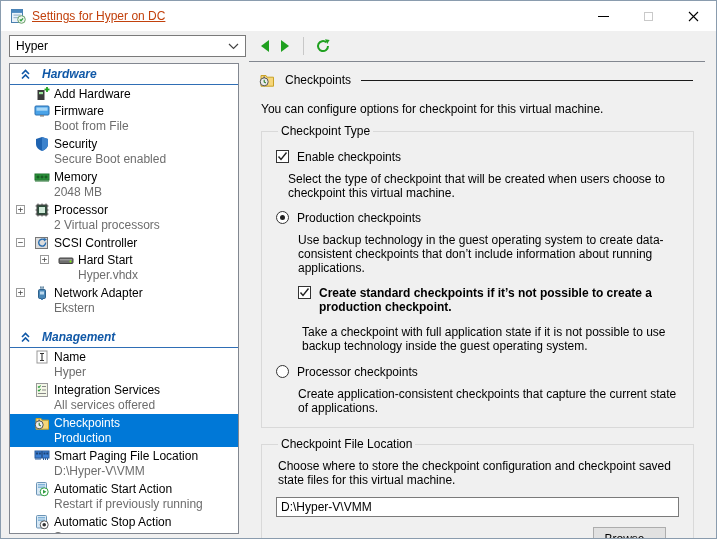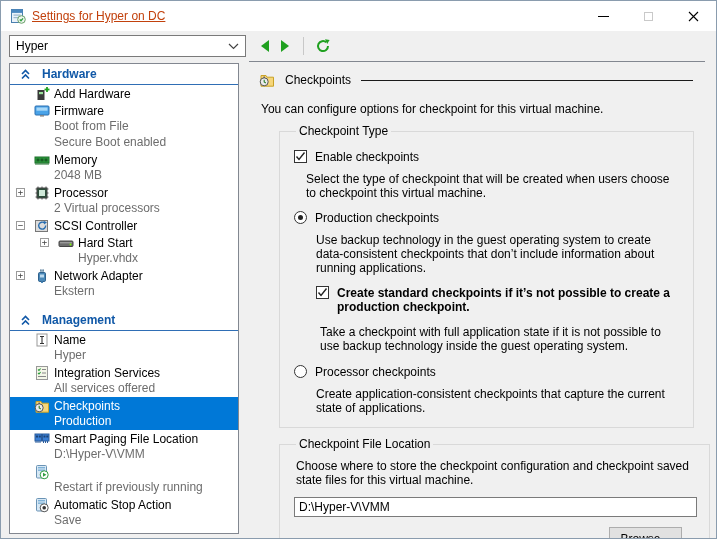--- a/index.html
+++ b/index.html
@@ -40,21 +40,21 @@
   
   .sidebar {
     position:absolute; left:8px; top:62px; width:230px; height:471px;
     background:#fff; border:1px solid #828790; overflow:hidden;
   }
   .section-header {
     display:flex; align-items:center; height:21px; padding-left:9px;
     border-bottom:1px solid #2f6eb5; cursor:default;
   }
   .section-header .chev { width:13px; height:13px; margin-right:10px; }
-  .hdr-lbl { font-weight:bold; color:#1058a7; }
+  .hdr-lbl { font-weight:bold; color:#1058a7;font-style:italic; }
   .mgmt { margin-top:10px; }
 
   .row { display:flex; align-items:center; height:17px; }
   .expander {
     width:9px; height:9px; margin-left:6px; flex:0 0 9px;
     border:1px solid #9a9a9a; background:#fff;
     font-size:9px; line-height:7px; text-align:center; color:#444;
     font-family:"DejaVu Sans Mono", monospace;
   }
   .expander.none { border:none; background:transparent; }
@@ -71,21 +71,21 @@
     position:absolute; left:248px; top:60px; width:456px; bottom:0;
     border-top:1px solid #828790; padding:8px 10px 0 10px; background:#f0f0f0;
   }
   .page-header { display:flex; align-items:center; margin-top:2px; }
   .page-header .pg-icon { width:16px; height:16px; margin-right:10px; }
   .page-title { white-space:nowrap; }
   .header-rule { flex:1; border-top:1px solid #1a1a1a; margin-left:10px; margin-right:2px; }
   .intro { margin:14px 0 8px 2px; }
 
   fieldset {
-    border:1px solid #d9d9d9; margin:6px 1px 0 20px; padding:4px 12px 8px 14px;
+    border:1px solid #d9d9d9; margin:6px 1px 0 2px; padding:4px 12px 8px 14px;
   }
   legend { padding:0 3px; margin-left:2px; font-size:12px; }
 
   .check-row, .radio-row { display:flex; align-items:flex-start; margin-top:8px; cursor:default; }
   .checkbox {
     width:13px; height:13px; flex:0 0 13px; background:#fff; border:1px solid #333;
     display:inline-flex; align-items:center; justify-content:center; margin-top:0;
   }
   .checkbox svg { display:block; }
   .radio {
@@ -201,20 +201,30 @@
               <rect x="2.5" y="4.5" width="11" height="3.2" fill="#a8d8f8"></rect>
               <rect x="6" y="12" width="4" height="1.6" fill="#8a8a8a"></rect>
             </svg>
         </span>
         <span class="lbl">Firmware</span>
       </div>
       <div class="sub">Boot from File</div>
     </div>
 
     <div class="item">
+      <div class="row">
+        <span class="expander none"></span>
+        <span class="tree-icon">
+          <svg width="16" height="16" viewBox="0 0 16 16">
+              <path d="M8 1 L14 3 V8 C14 11.8 11 13.9 8 15 C5 13.9 2 11.8 2 8 V3 Z" fill="#1f63b0"></path>
+              <path d="M8 1 L14 3 V8 C14 11.8 11 13.9 8 15 Z" fill="#3c82cc"></path>
+            </svg>
+        </span>
+        <span class="lbl">Security</span>
+      </div>
       <div class="sub">Secure Boot enabled</div>
     </div>
 
     <div class="item">
       <div class="row">
         <span class="expander none"></span>
         <span class="tree-icon">
           <svg width="16" height="16" viewBox="0 0 16 16">
               <rect x="1" y="5" width="14" height="6" fill="#2f9e3f" stroke="#1c6e2a"></rect>
               <rect x="2.5" y="6.5" width="3" height="3" fill="#175d22"></rect>
@@ -368,20 +378,21 @@
         <span class="expander none"></span>
         <span class="tree-icon">
           <svg width="16" height="16" viewBox="0 0 16 16">
               <rect x="2.5" y="1.5" width="10" height="12.5" rx="1" fill="#d7e8f5" stroke="#6a93b5"></rect>
               <rect x="4" y="3" width="7" height="1.4" fill="#7fb2d8"></rect>
               <rect x="4" y="5.5" width="7" height="1.4" fill="#7fb2d8"></rect>
               <circle cx="10.2" cy="10.8" r="4" fill="#fff" stroke="#2f9e3f"></circle>
               <path d="M9 8.8 L12.4 10.8 L9 12.8 Z" fill="#2f9e3f"></path>
             </svg>
         </span>
+        <span class="lbl">Automatic Start Action</span>
       </div>
       <div class="sub">Restart if previously running</div>
     </div>
 
     <div class="item">
       <div class="row">
         <span class="expander none"></span>
         <span class="tree-icon">
           <svg width="16" height="16" viewBox="0 0 16 16">
               <rect x="2.5" y="1.5" width="10" height="12.5" rx="1" fill="#d7e8f5" stroke="#6a93b5"></rect>

